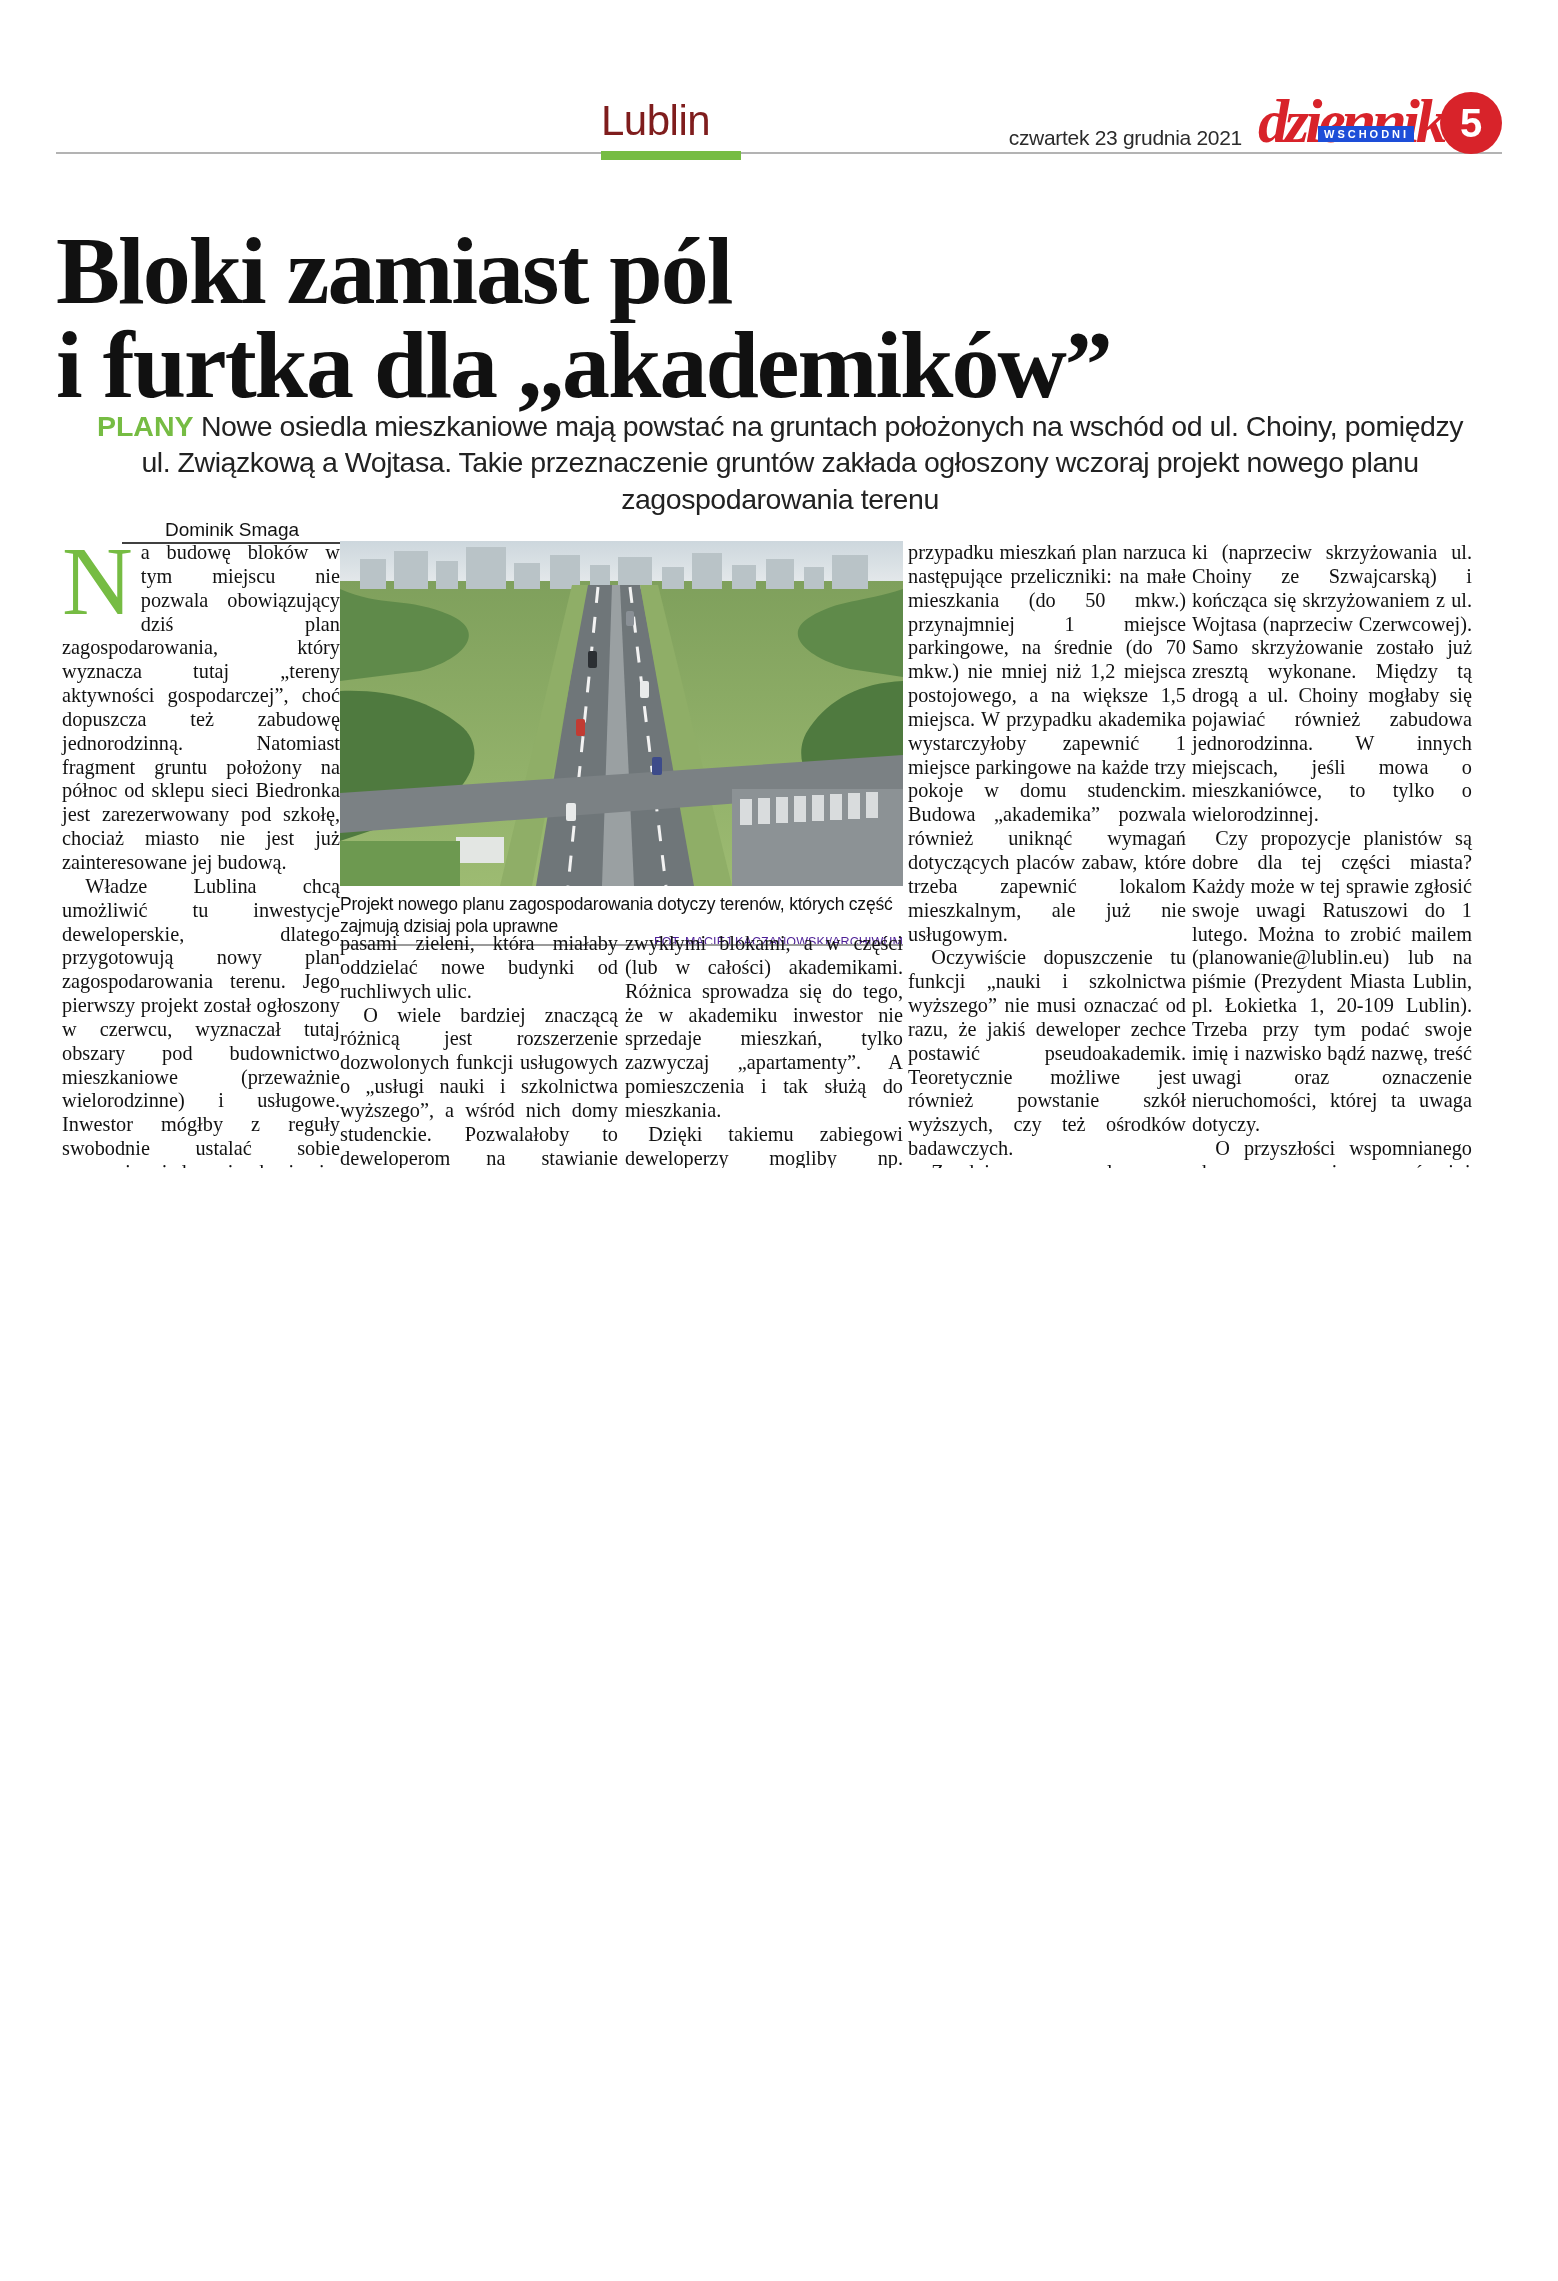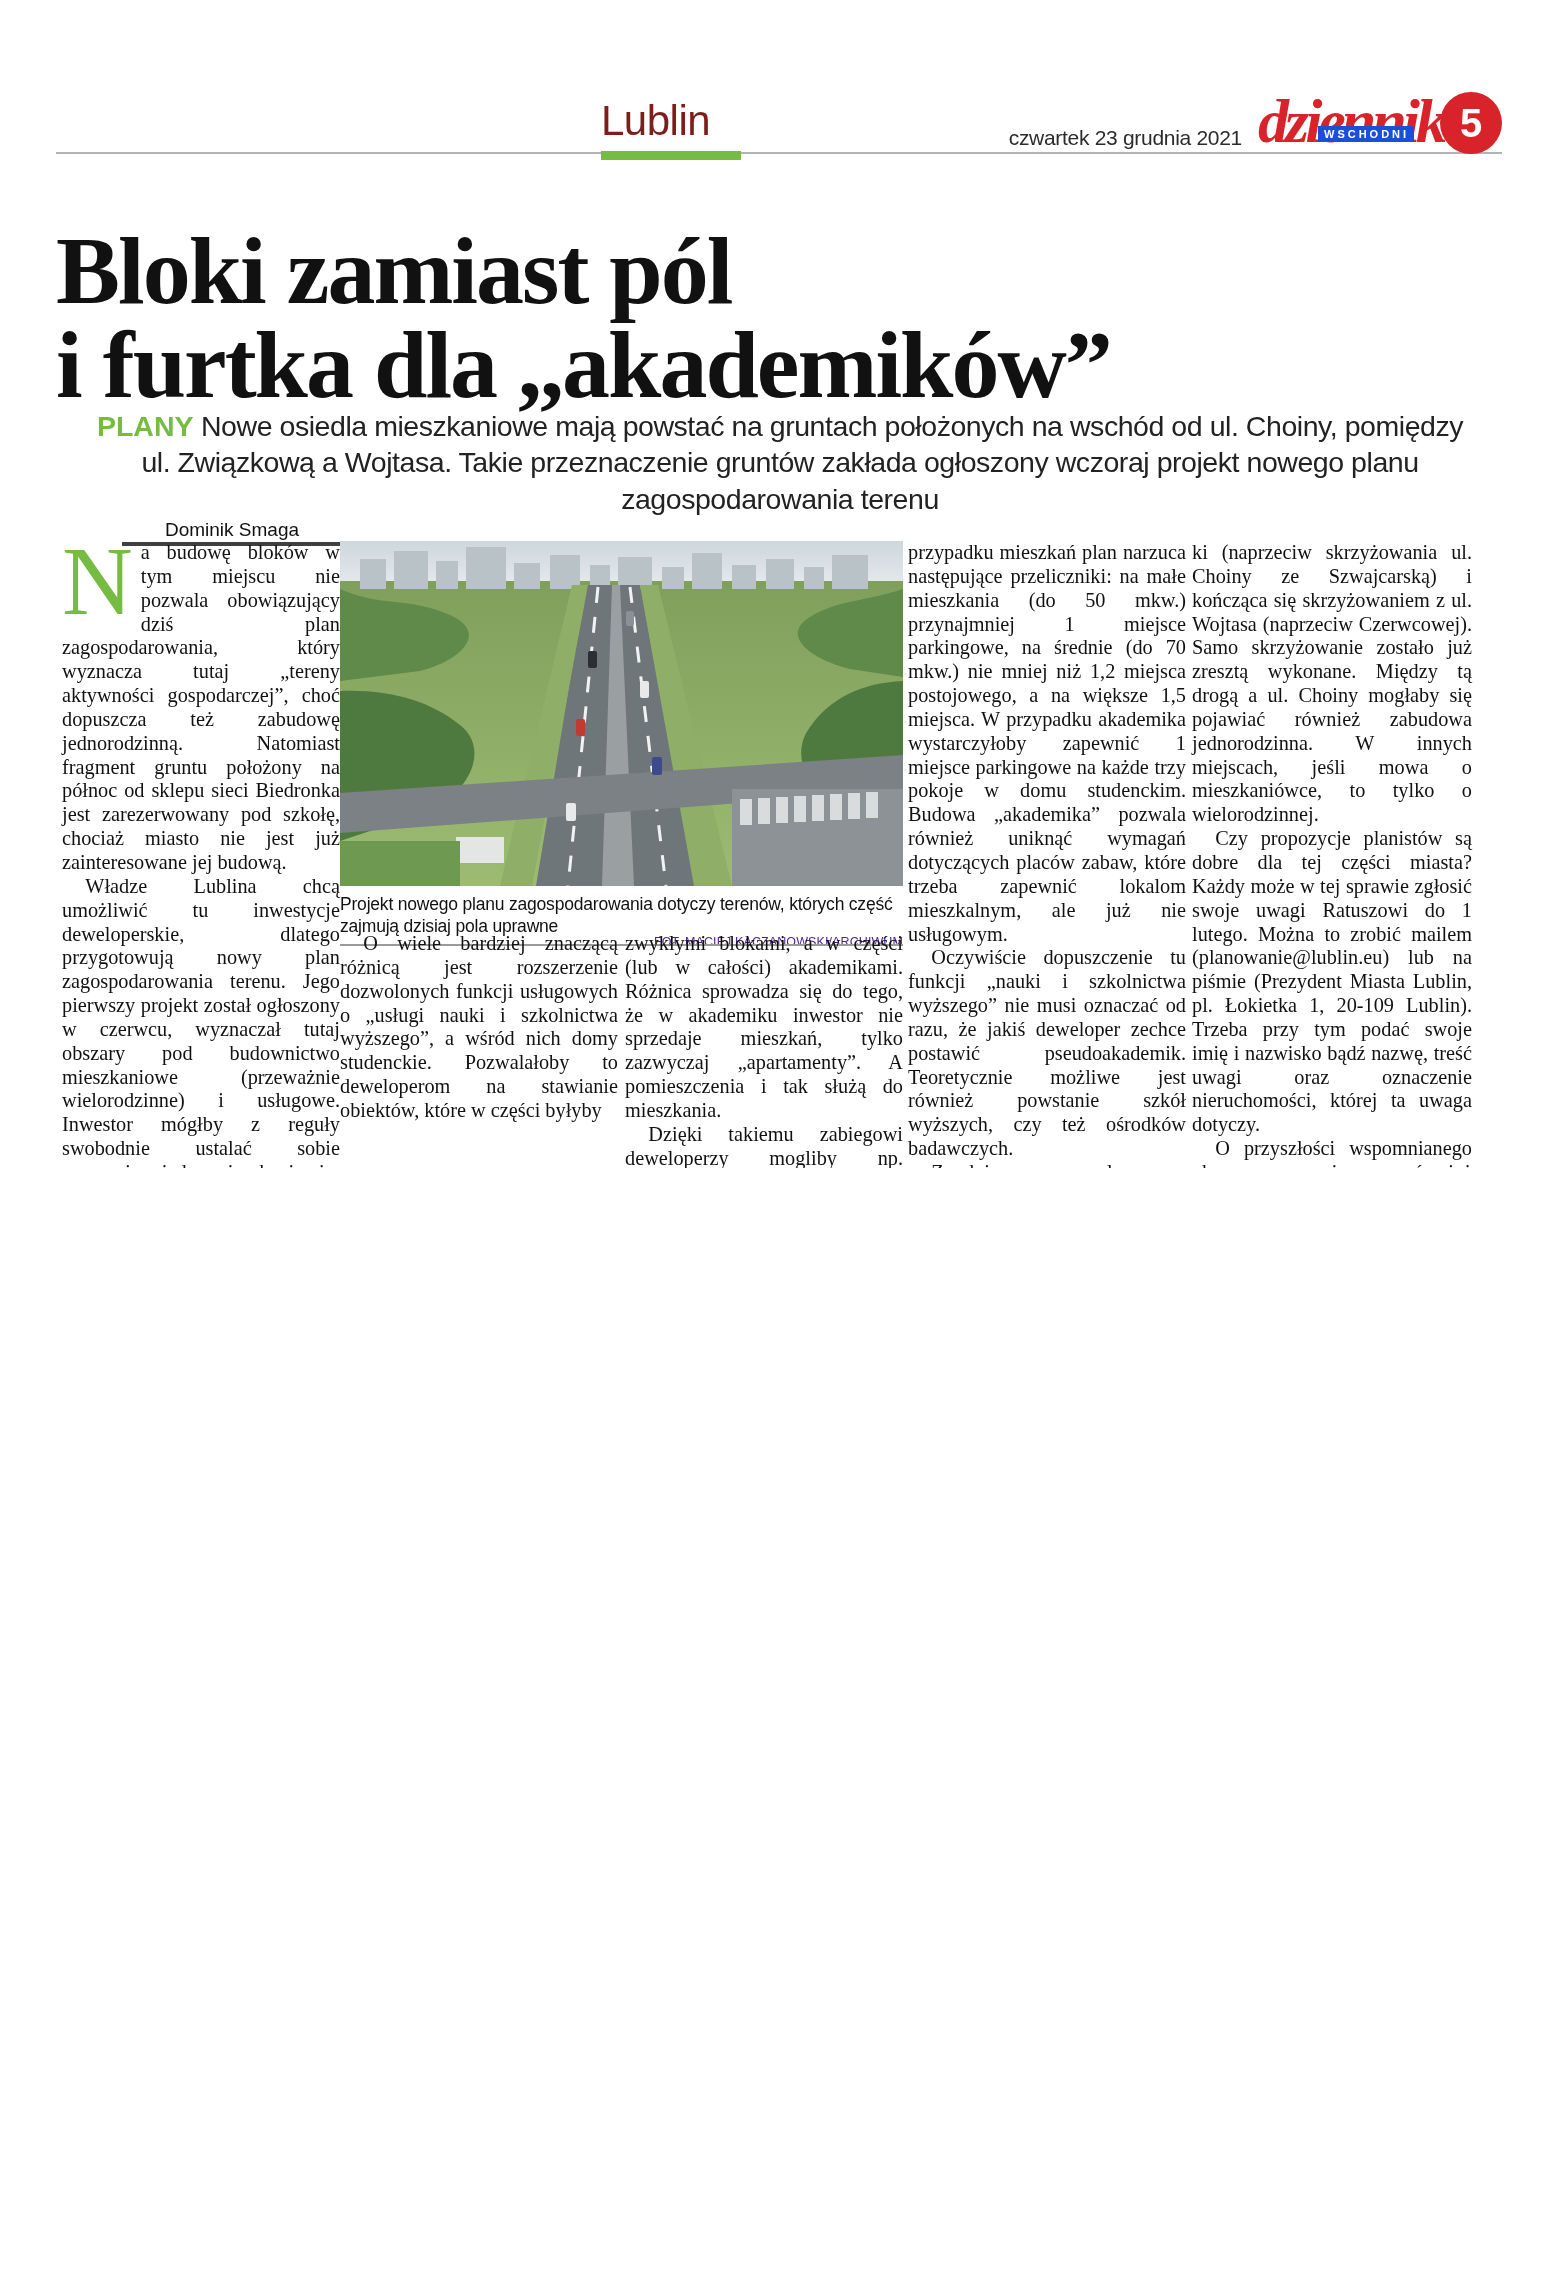--- a/index.html
+++ b/index.html
@@ -50,21 +50,21 @@
 
   .lead{
     position:absolute;left:80px;top:408px;width:1400px;text-align:center;
     font-size:28.5px;line-height:1.28;color:#222;letter-spacing:-.45px;
   }
   .lead b.kicker{color:#76bc43;font-weight:700;letter-spacing:0px;}
 
   
   .byline{
     position:absolute;left:122px;top:519px;width:220px;text-align:center;
-    font-size:19px;color:#111;border-bottom:4px solid #404040;padding-bottom:1px;
+    font-size:19px;color:#111;border-bottom:2px solid #404040;padding-bottom:1px;
   }
   .col{
     position:absolute;font-family:"Liberation Serif",serif;font-size:20.3px;
     line-height:1.175;text-align:justify;color:#111;
     -webkit-hyphens:auto;hyphens:auto;
   }
   .col p{margin:0;text-indent:1.15em;}
   .col p.first{text-indent:0;}
   .c1{left:62px;top:541px;width:278px;}
   .c2{left:340px;top:932px;width:278px;}
@@ -208,20 +208,21 @@
 
   <div class="col c1">
     <p class="first">
       <span class="dropcap">N</span><span>a budowę bloków w tym miejscu nie pozwala obowiązujący dziś plan zagospodarowania, który wyznacza tutaj „tereny aktywności gospodarczej”, choć dopuszcza też zabudowę jednorodzinną. Natomiast fragment gruntu położony na północ od sklepu sieci Biedronka jest zarezerwowany pod szkołę, chociaż miasto nie jest już zainteresowane jej budową.</span>
     </p>
     <p>Władze Lublina chcą umożliwić tu inwestycje deweloperskie, dlatego przygotowują nowy plan zagospodarowania terenu. Jego pierwszy projekt został ogłoszony w czerwcu, wyznaczał tutaj obszary pod budownictwo mieszkaniowe (przeważnie wielorodzinne) i usługowe. Inwestor mógłby z reguły swobodnie ustalać sobie proporcje między mieszkaniami a usługami, decydując się chociażby na same mieszkania lub same usługi.</p>
     <p>Druga wersja projektu została ogłoszona wczoraj i pozostawia wspomnianą swobodę. Od czerwcowego dokumentu różni się m.in. węższymi w pewnych miejscach</p>
   </div>
 
   <div class="col c2">
+    <p class="first">pasami zieleni, która miałaby oddzielać nowe budynki od ruchliwych ulic.</p>
     <p>O wiele bardziej znaczącą różnicą jest rozszerzenie dozwolonych funkcji usługowych o „usługi nauki i szkolnictwa wyższego”, a wśród nich domy studenckie. Pozwalałoby to deweloperom na stawianie obiektów, które w części byłyby</p>
   </div>
 
   <div class="col c3">
     <p class="first">zwykłymi blokami, a w części (lub w całości) akademikami. Różnica sprowadza się do tego, że w akademiku inwestor nie sprzedaje mieszkań, tylko zazwyczaj „apartamenty”. A pomieszczenia i tak służą do mieszkania.</p>
     <p>Dzięki takiemu zabiegowi deweloperzy mogliby np. zbudować mniej miejsc parkingowych. W</p>
   </div>
 
   <div class="col c4">
     <p class="first">przypadku mieszkań plan narzuca następujące przeliczniki: na małe mieszkania (do 50 mkw.) przynajmniej 1 miejsce parkingowe, na średnie (do 70 mkw.) nie mniej niż 1,2 miejsca postojowego, a na większe 1,5 miejsca. W przypadku akademika wystarczyłoby zapewnić 1 miejsce parkingowe na każde trzy pokoje w domu studenckim. Budowa „akademika” pozwala również uniknąć wymagań dotyczących placów zabaw, które trzeba zapewnić lokalom mieszkalnym, ale już nie usługowym.</p>

